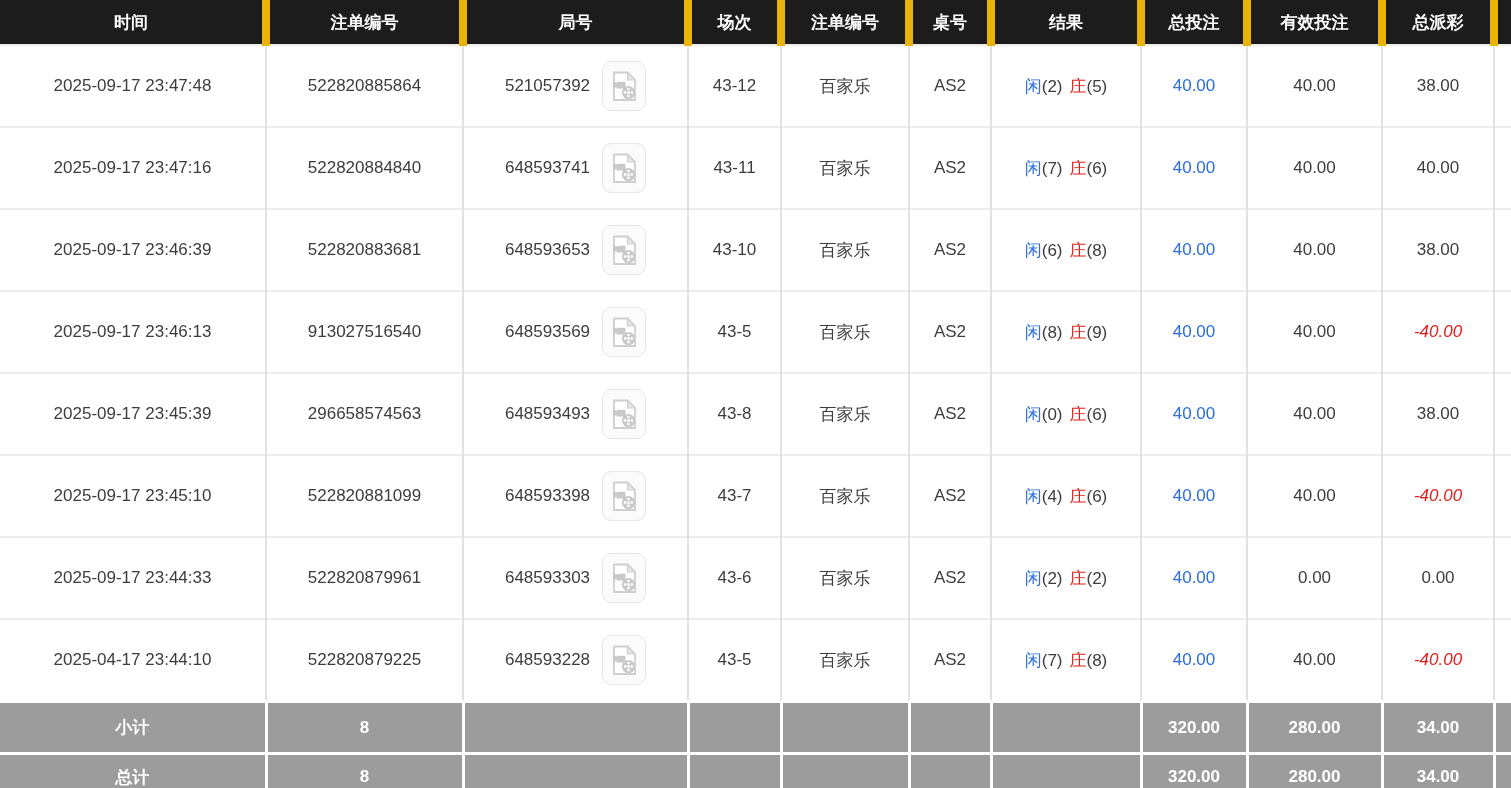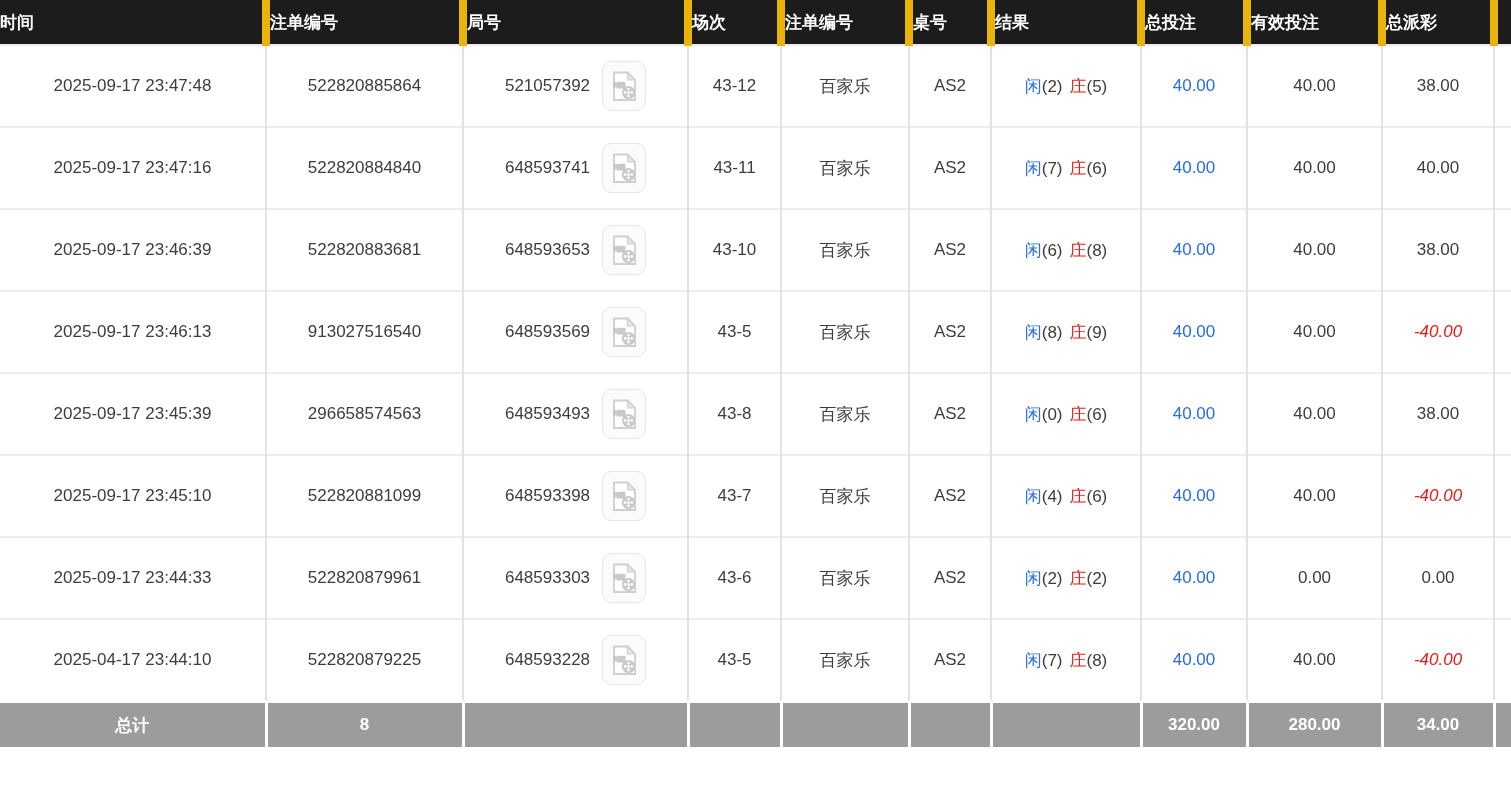--- a/index.html
+++ b/index.html
@@ -6,21 +6,21 @@
   body {
     width:1511px; height:788px; overflow:hidden; background:#fff;
     font-family:"Liberation Sans","DejaVu Sans",sans-serif;
   }
   table.bet-table {
     border-collapse:collapse; table-layout:fixed; width:1511px;
   }
   
   thead th {
     background:#1c1c1c; color:#fff; font-size:17px; font-weight:bold;
-    height:44px; text-align:left; vertical-align:middle; padding:0;
+    height:44px; text-align:center; vertical-align:middle; padding:0;
   }
   thead th + th { border-left:8px solid #eab308; }
   
   tbody td {
     background:#ffffff; height:80px; padding:0;
     text-align:center; vertical-align:middle;
     font-size:17px; color:#3d3d3d;
     border-top:2px solid #ededed;
   }
   tbody td + td { border-left:2px solid #e2e2e2; }
@@ -322,20 +322,33 @@
         <td>百家乐</td>
         <td>AS2</td>
         <td><span class="player-label">闲</span><span class="score">(7)</span><span class="banker-label">庄</span><span class="score">(8)</span></td>
         <td class="blue">40.00</td>
         <td>40.00</td>
         <td class="neg">-40.00</td>
         <td></td>
       </tr>
     </tbody>
   <tfoot>
+    <tr class="subtotal">
+      <td>小计</td>
+      <td>8</td>
+      <td></td>
+      <td></td>
+      <td></td>
+      <td></td>
+      <td></td>
+      <td>320.00</td>
+      <td>280.00</td>
+      <td>34.00</td>
+      <td></td>
+    </tr>
     <tr class="grand">
       <td>总计</td>
       <td>8</td>
       <td></td>
       <td></td>
       <td></td>
       <td></td>
       <td></td>
       <td>320.00</td>
       <td>280.00</td>

